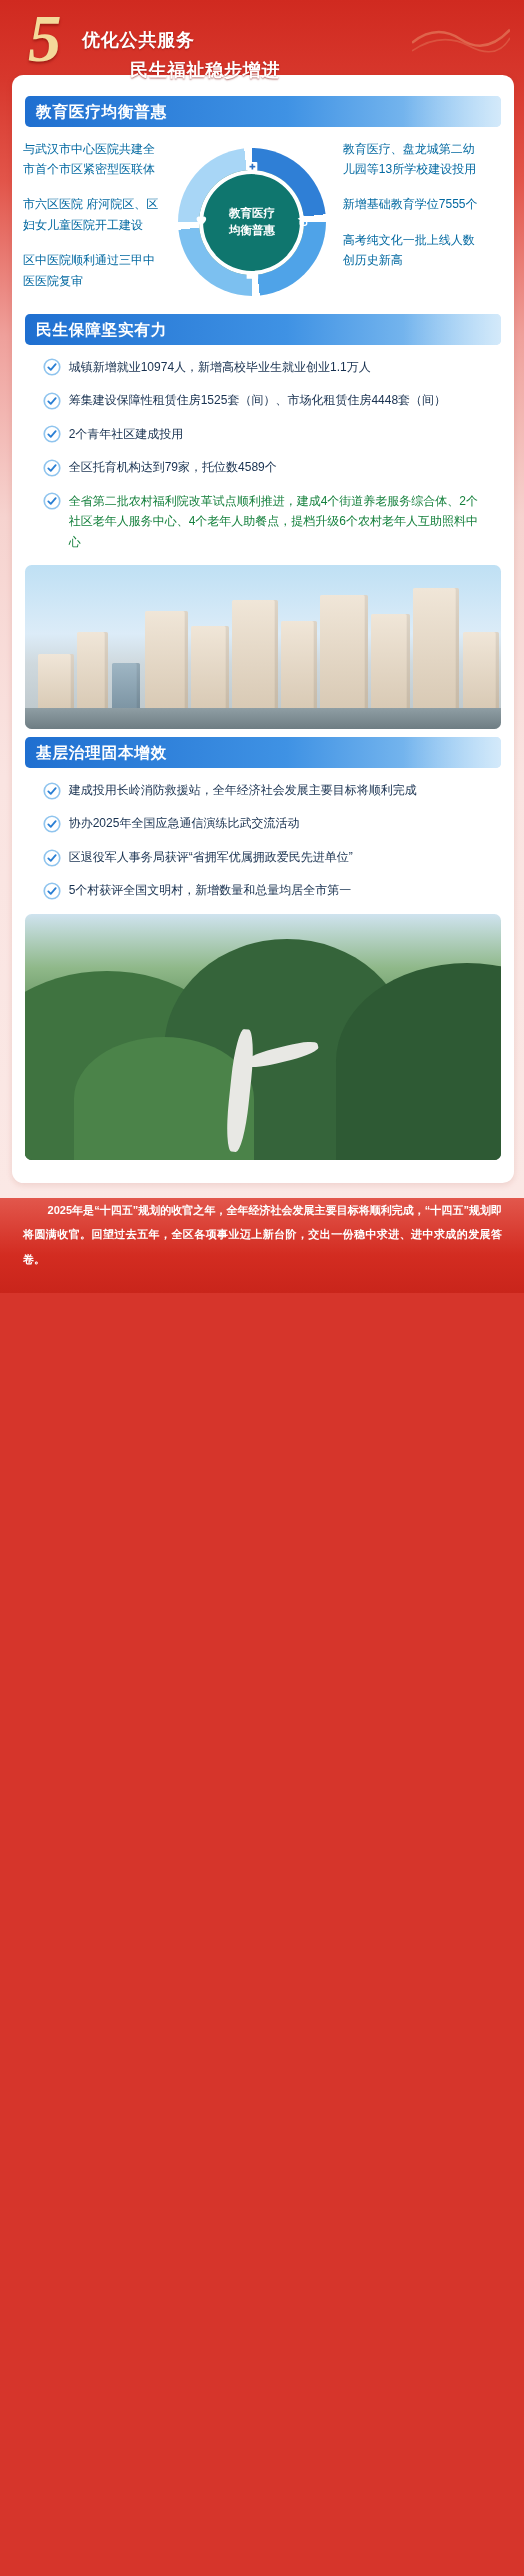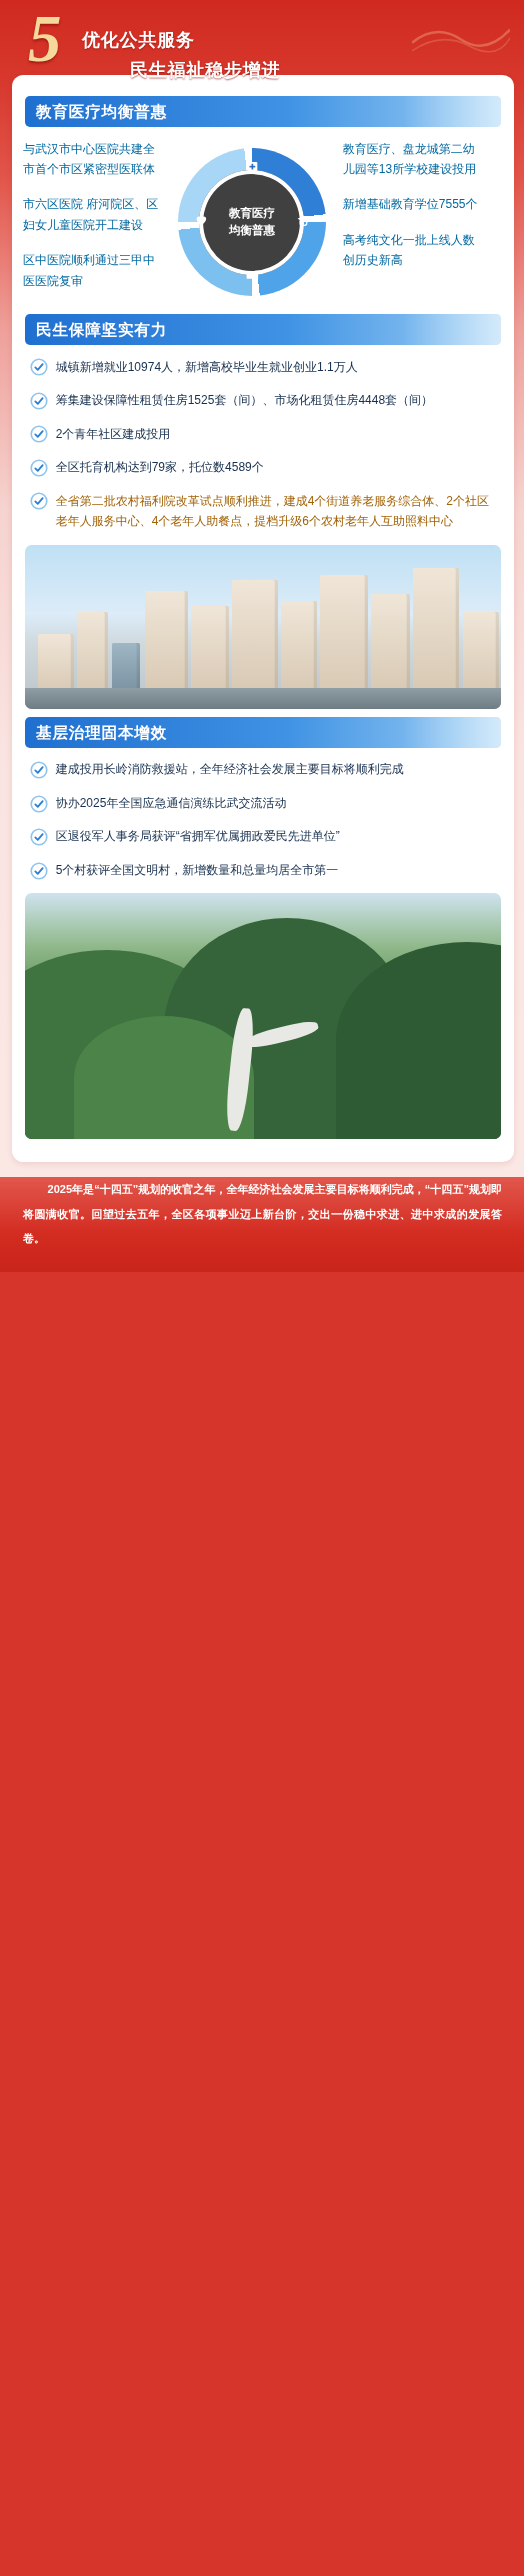--- a/index.html
+++ b/index.html
@@ -137,21 +137,21 @@
         #ffffff 264deg 270deg,
         #a8d6f6 270deg 354deg,
         #ffffff 354deg 360deg
       );
   }
   .ring-inner {
     position: absolute;
     left: 28px; top: 28px;
     width: 105px; height: 105px;
     border-radius: 50%;
-    background: #404040;
+    background: #0f766e;
     box-shadow: inset 0 0 0 4.1px #ffffff;
     display: flex;
     flex-direction: column;
     align-items: center;
     justify-content: center;
     color: #fff;
     font-size: 11.5px;
     font-weight: bold;
     line-height: 17px;
     text-align: center;
@@ -166,21 +166,21 @@
     align-items: center;
     justify-content: center;
   }
   .ring-icon.i1 { left: 72px; top: 14.8px; }
   .ring-icon.i2 { left: 123px; top: 70px; }
   .ring-icon.i3 { left: 72px; top: 125px; }
   .ring-icon.i4 { left: 21px; top: 70px; }
 
   
   .check-list {
-    padding: 0 18px;
+    padding: 0 31px;
   }
   .check-row {
     display: flex;
     align-items: flex-start;
     margin-bottom: 13px;
   }
   .check-icon {
     flex: 0 0 auto;
     width: 18px;
     height: 18px;
@@ -354,21 +354,21 @@
         </span>
         <span class="check-text">全区托育机构达到79家，托位数4589个</span>
       </div>
       <div class="check-row">
         <span class="check-icon">
           <svg width="18" height="18" viewBox="0 0 22 22">
               <circle cx="11" cy="11" r="9.5" fill="none" stroke="#8fc4ee" stroke-width="2"></circle>
               <path d="M6.5 11.5 L9.5 14.5 L15.5 7.5" fill="none" stroke="#2a7fd4" stroke-width="2.2" stroke-linecap="round" stroke-linejoin="round"></path>
             </svg>
         </span>
-        <span class="check-text blue" style="color:#a16207">全省第二批农村福利院改革试点顺利推进，建成4个街道养老服务综合体、2个社区老年人服务中心、4个老年人助餐点，提档升级6个农村老年人互助照料中心</span>
+        <span class="check-text blue" style="color:#15803d">全省第二批农村福利院改革试点顺利推进，建成4个街道养老服务综合体、2个社区老年人服务中心、4个老年人助餐点，提档升级6个农村老年人互助照料中心</span>
       </div>
     </div>
 
     <div class="photo">
       <div class="ph-bld" style="left:13px; width:36px; height:57px;"></div>
       <div class="ph-bld" style="left:52px; width:31px; height:79px;"></div>
       <div class="ph-bld" style="left:87px; width:28px; height:48px; background:linear-gradient(180deg,#9fb6c4,#7b93a2);"></div>
       <div class="ph-bld" style="left:120px; width:43px; height:100px;"></div>
       <div class="ph-bld" style="left:166px; width:38px; height:85px;"></div>
       <div class="ph-bld" style="left:207px; width:46px; height:111px;"></div>

